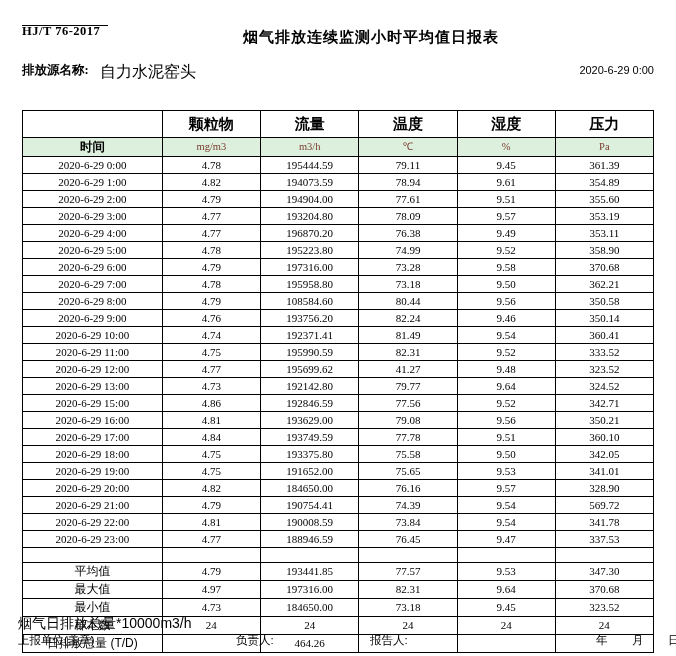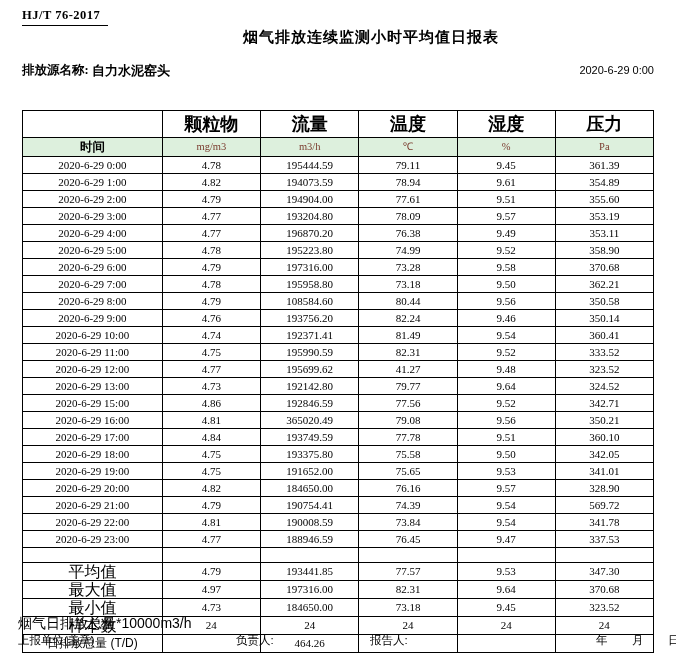--- a/index.html
+++ b/index.html
@@ -10,21 +10,21 @@
   body {
     width: 676px;
     height: 656px;
     font-family: "Liberation Sans", sans-serif;
     color: #000000;
     position: relative;
     overflow: hidden;
   }
   .standard-code {
     position: absolute;
-    top: 8px;
+    top: 24px;
     left: 22px;
     font-family: "Liberation Serif", serif;
     font-weight: bold;
     font-size: 12.5px;
     letter-spacing: 0.5px;
   }
   .rule-top {
     position: absolute;
     top: 25px;
     left: 22px;
@@ -46,23 +46,23 @@
     position: absolute;
     top: 62px;
     left: 22px;
     font-size: 12.5px;
     font-weight: bold;
     font-family: Liberation Serif, serif;
   }
   .src-value {
     position: absolute;
     top: 62px;
-    left: 92px;
-    font-size: 13px;
-    font-weight: bold;
+    left: 100px;
+    font-size: 16px;
+    font-weight: normal;
   }
   .date-right {
     position: absolute;
     top: 64px;
     right: 22px;
     font-size: 11px;
   }
   table.main {
     position: absolute;
     top: 110px;
@@ -78,21 +78,21 @@
     padding: 0;
     height: 16px;
     line-height: 16px;
     font-weight: normal;
   }
   .col-time { width: 140px; }
   .col-data { width: 98px; }
   tr.head-names td {
     height: 26px;
     line-height: 26px;
-    font-size: 18px;
+    font-size: 15px;
     font-weight: bold;
     font-family: "Liberation Sans", sans-serif;
   }
   tr.head-units td {
     background: #ddf0dd;
     height: 18px;
     line-height: 18px;
     font-size: 10.5px;
     color: #7a3b2e;
   }
@@ -105,21 +105,21 @@
   td.time-cell {
     font-size: 11px;
   }
   tr.blank td { height: 14px; }
   tr.summary td {
     height: 17px;
     line-height: 17px;
   }
   tr.summary td.lbl {
     font-family: Liberation Sans, sans-serif;
-    font-size: 16px;
+    font-size: 12px;
   }
   tr.total td {
     height: 17px;
     line-height: 17px;
   }
   tr.total td.lbl {
     font-family: "Liberation Sans", sans-serif;
     font-size: 12px;
   }
   .footnote {
@@ -288,21 +288,21 @@
       <td class="time-cell">2020-6-29 15:00</td>
       <td>4.86</td>
       <td>192846.59</td>
       <td>77.56</td>
       <td>9.52</td>
       <td>342.71</td>
     </tr>
     <tr>
       <td class="time-cell">2020-6-29 16:00</td>
       <td>4.81</td>
-      <td>365020.49</td>
+      <td>193629.00</td>
       <td>79.08</td>
       <td>9.56</td>
       <td>350.21</td>
     </tr>
     <tr>
       <td class="time-cell">2020-6-29 17:00</td>
       <td>4.84</td>
       <td>193749.59</td>
       <td>77.78</td>
       <td>9.51</td>

